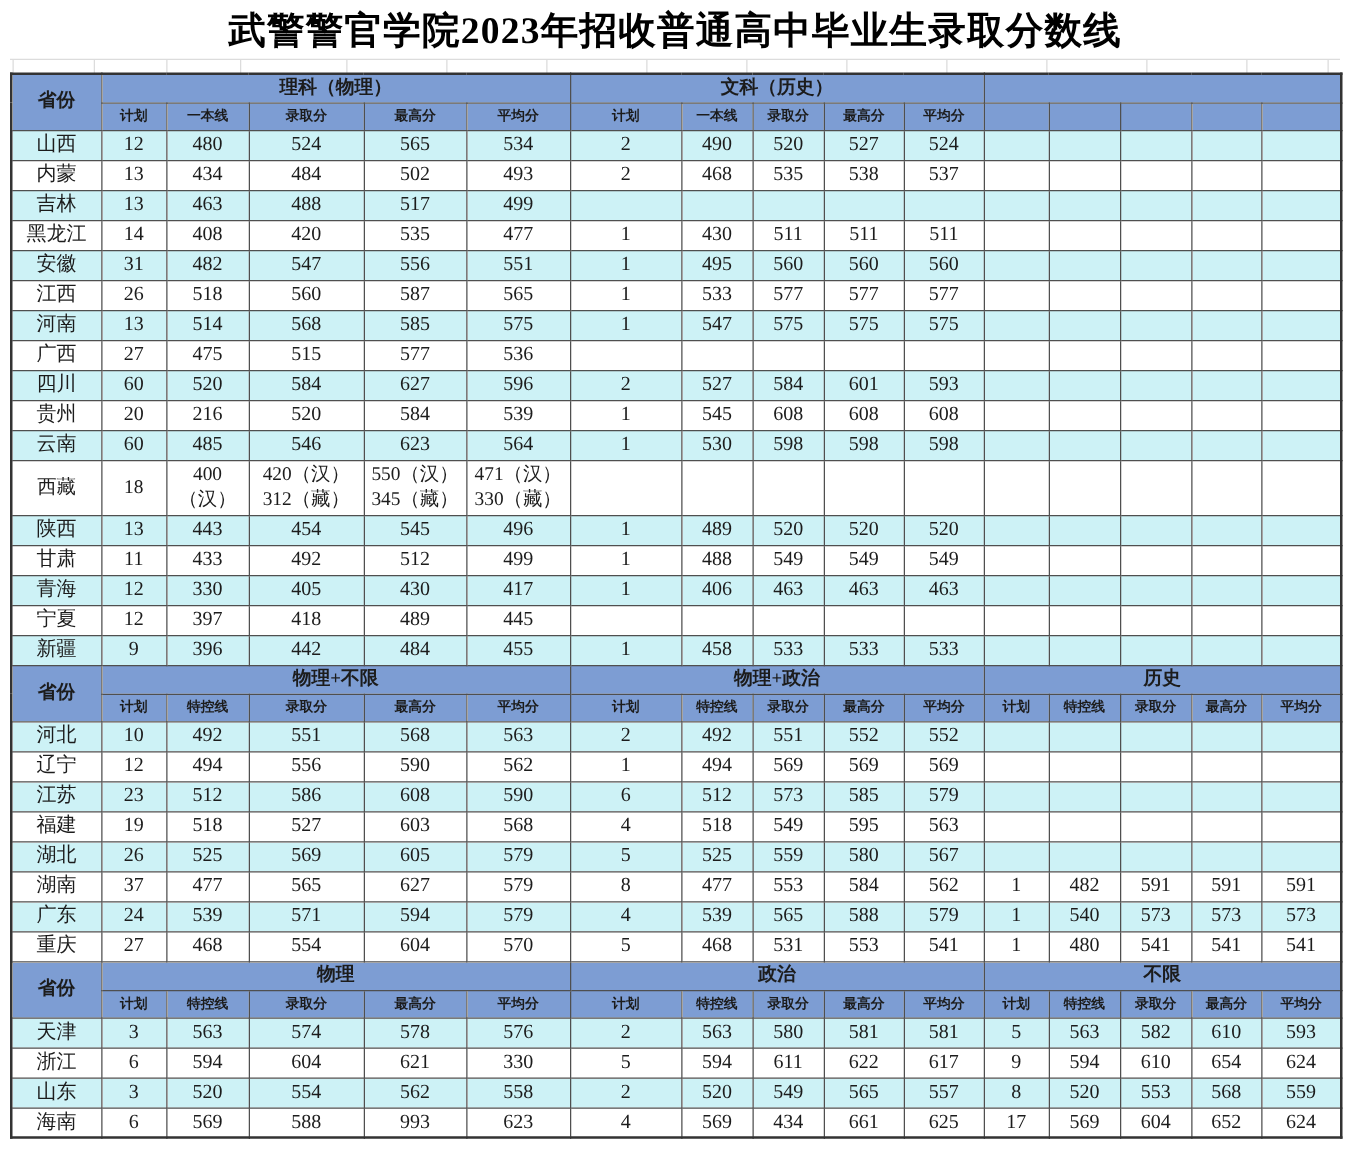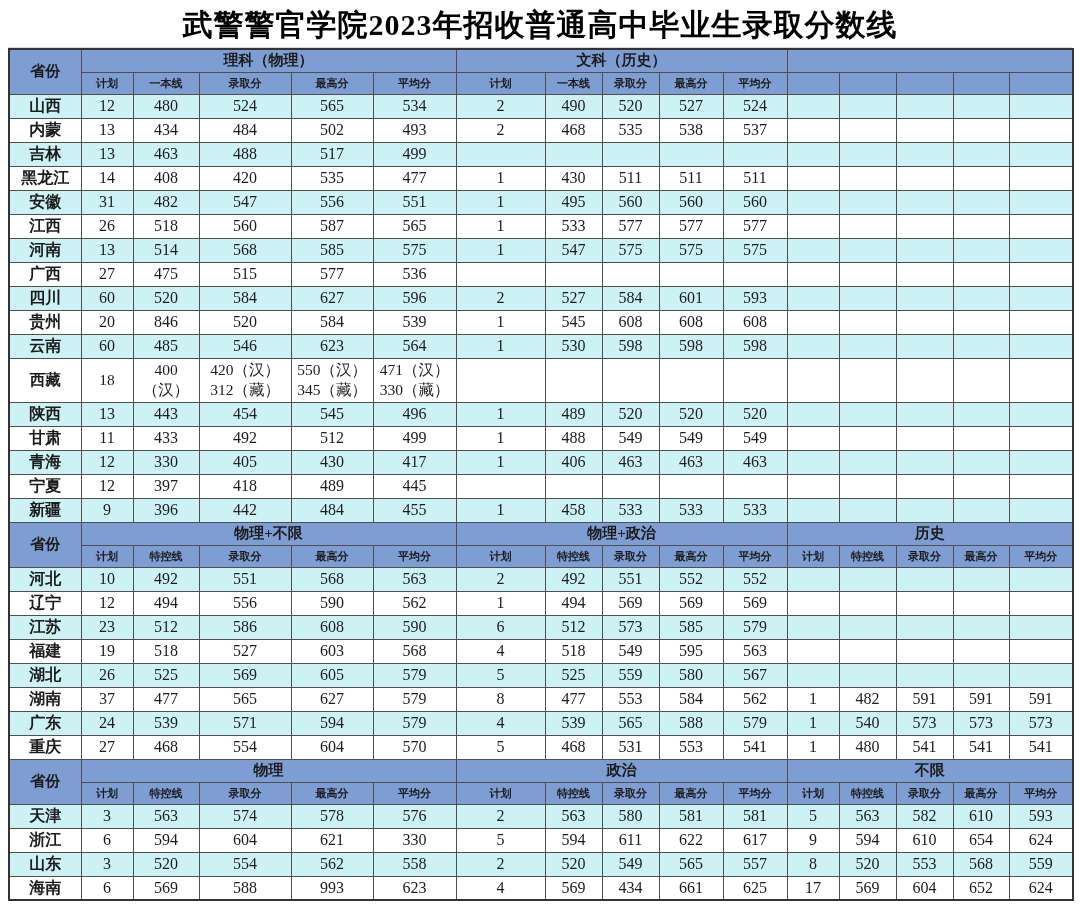--- a/index.html
+++ b/index.html
@@ -19,37 +19,37 @@
   .page{position:relative;width:1080px;height:680px;}
   .title{
     position:absolute;left:0;top:4px;width:1080px;height:42px;
     text-align:center;font-size:30px;font-weight:bold;letter-spacing:1px;
     line-height:42px;color:#000;
   }
   .grid-strip{position:absolute;left:0;top:47px;width:1080px;height:17px;}
   .grid-strip .hline{position:absolute;left:8px;top:0;width:1064px;height:1px;background:#dcdcdc;}
   .grid-strip .vline{position:absolute;top:1px;width:1px;height:16px;background:#dcdcdc;}
   table.scores{
-    position:absolute;left:8px;top:48px;width:1064px;
+    position:absolute;left:8px;top:58px;width:1064px;
     border-collapse:collapse;table-layout:fixed;
     border:2px solid var(--outer-border);
   }
   table.scores td{
     border:1px solid var(--border);
     text-align:center;vertical-align:middle;
     padding:0 1px;height:24px;font-size:16px;
     white-space:pre-line;line-height:1.15;overflow:hidden;
   }
   tr.h-group td{background:var(--header-blue);height:23px;font-size:15px;font-weight:bold;}
   tr.h-sub td{background:var(--header-blue);height:22px;font-size:11px;font-weight:bold;}
   td.corner{background:var(--header-blue);font-size:16px;font-weight:bold;}
   tr.row-cyan td{background:var(--row-cyan);}
   tr.row-white td{background:var(--row-white);}
   tr.tall td{height:44px;line-height:1.3;font-size:15.5px;}
-  td.province{font-size:16px;font-weight:bold;}
+  td.province{font-size:16px;}
 </style>
 </head>
 <body>
 
 <div class="page">
   <div class="title">武警警官学院2023年招收普通高中毕业生录取分数线</div>
   <div class="grid-strip">
       <div class="hline"></div>
       <div class="vline" style="left: 10px;"></div>
       <div class="vline" style="left: 75px;"></div>
@@ -268,21 +268,21 @@
           <td>593</td>
           <td></td>
           <td></td>
           <td></td>
           <td></td>
           <td></td>
         </tr>
         <tr class="row-white">
           <td class="province">贵州</td>
           <td>20</td>
-          <td>846</td>
+          <td>216</td>
           <td>520</td>
           <td>584</td>
           <td>539</td>
           <td>1</td>
           <td>545</td>
           <td>608</td>
           <td>608</td>
           <td>608</td>
           <td></td>
           <td></td>

